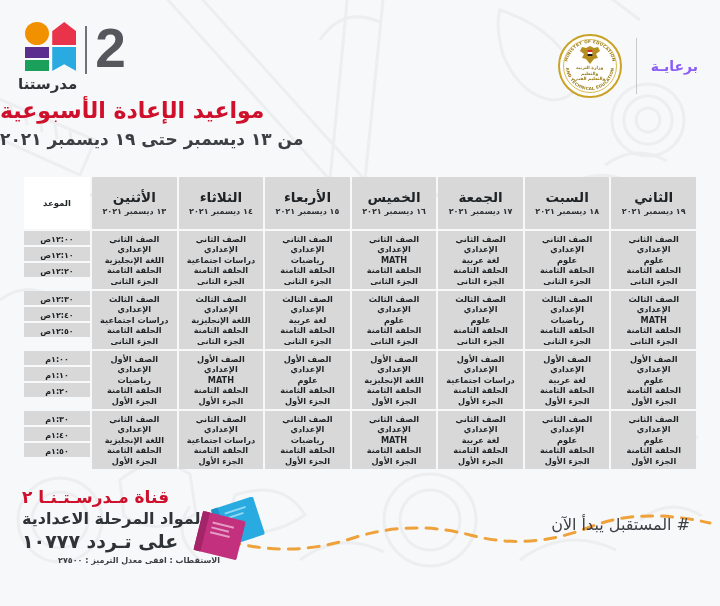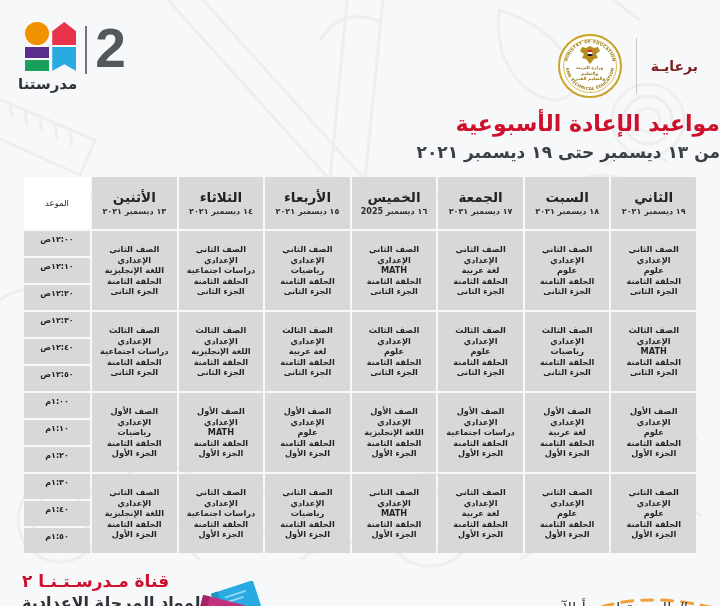--- a/index.html
+++ b/index.html
@@ -95,21 +95,21 @@
 
   .divider-v {
     width: 1px;
     height: 56px;
     background: #c9c9c9;
   }
 
   .patron-label {
     font-size: 14px;
     font-weight: bold;
-    color: #7f1d1d;
+    color: #8b5cf6;
     letter-spacing: 1px;
   }
 
   .brand-right {
     position: absolute;
     top: 22px;
     left: 18px;
     display: flex;
     flex-direction: row;
     align-items: flex-start;
@@ -158,22 +158,21 @@
     font-weight: bold;
     color: #2f3337;
     letter-spacing: -0.5px;
   }
 
   .title-block {
     position: absolute;
     top: 98px;
     left: 0;
     right: 0;
-    text-align: right;
-    margin-top: 13px;
+    text-align: left;
   }
   .main-title {
     font-size: 22px;
     font-weight: bold;
     color: #cf102c;
     letter-spacing: -0.3px;
   }
   .sub-title {
     margin-top: 6px;
     font-size: 17px;
@@ -214,21 +213,21 @@
     line-height: 15px;
   }
   .day-date {
     font-size: 8px;
     font-weight: bold;
     margin-top: 2px;
     color: #2b2f33;
   }
   .time-head-label {
     font-size: 8.5px;
-    font-weight: normal;
+    font-weight: bold;
   }
 
   table.schedule td.lesson {
     background: #d8d8d8;
     height: 58px;
     vertical-align: middle;
     text-align: center;
     padding: 2px 7px;
   }
   .l-grade   { font-size: 8.2px; font-weight: bold; color: #1f2326; line-height: 10.5px; }
@@ -241,21 +240,21 @@
     padding: 0;
     vertical-align: top;
   }
   .time-stack {
     display: flex;
     flex-direction: column;
     gap: 2px;
   }
   .time-chip {
     background: #d8d8d8;
-    height: 25px;
+    height: 14px;
     line-height: 18px;
     text-align: center;
     font-size: 8px;
     font-weight: bold;
     color: #1f2326;
     direction: ltr;
   }
 
   
   .footer {
@@ -427,21 +426,21 @@
           <th class="day-head">
             <div class="day-name">السبت</div>
             <div class="day-date">١٨ ديسمبر ٢٠٢١</div>
           </th>
           <th class="day-head">
             <div class="day-name">الجمعة</div>
             <div class="day-date">١٧ ديسمبر ٢٠٢١</div>
           </th>
           <th class="day-head">
             <div class="day-name">الخميس</div>
-            <div class="day-date">١٦ ديسمبر 2025</div>
+            <div class="day-date">١٦ ديسمبر ٢٠٢١</div>
           </th>
           <th class="day-head">
             <div class="day-name">الأربعاء</div>
             <div class="day-date">١٥ ديسمبر ٢٠٢١</div>
           </th>
           <th class="day-head">
             <div class="day-name">الثلاثاء</div>
             <div class="day-date">١٤ ديسمبر ٢٠٢١</div>
           </th>
           <th class="day-head">

